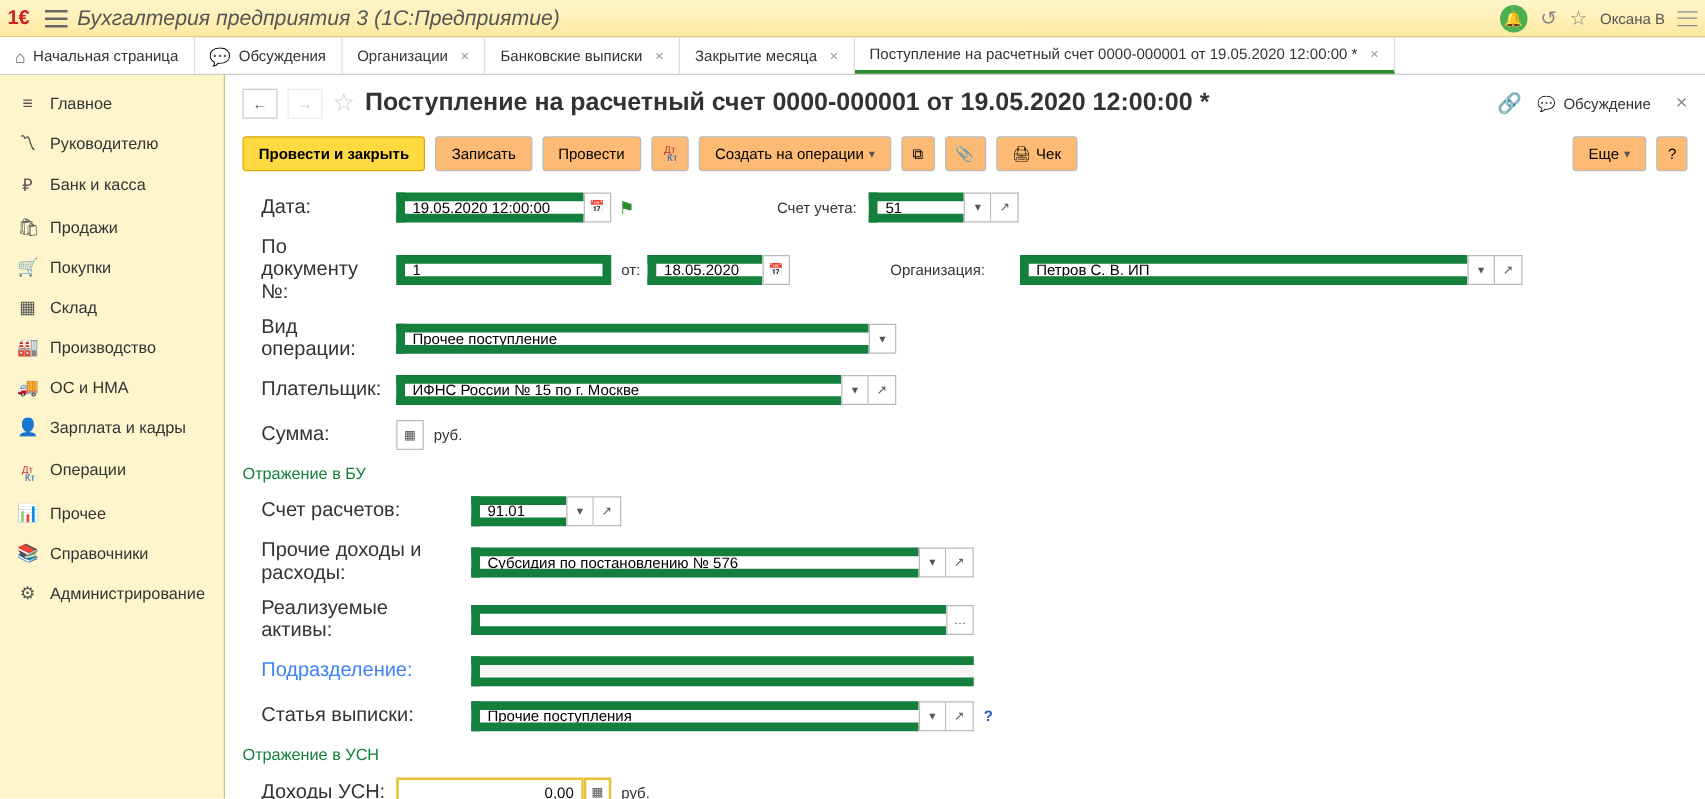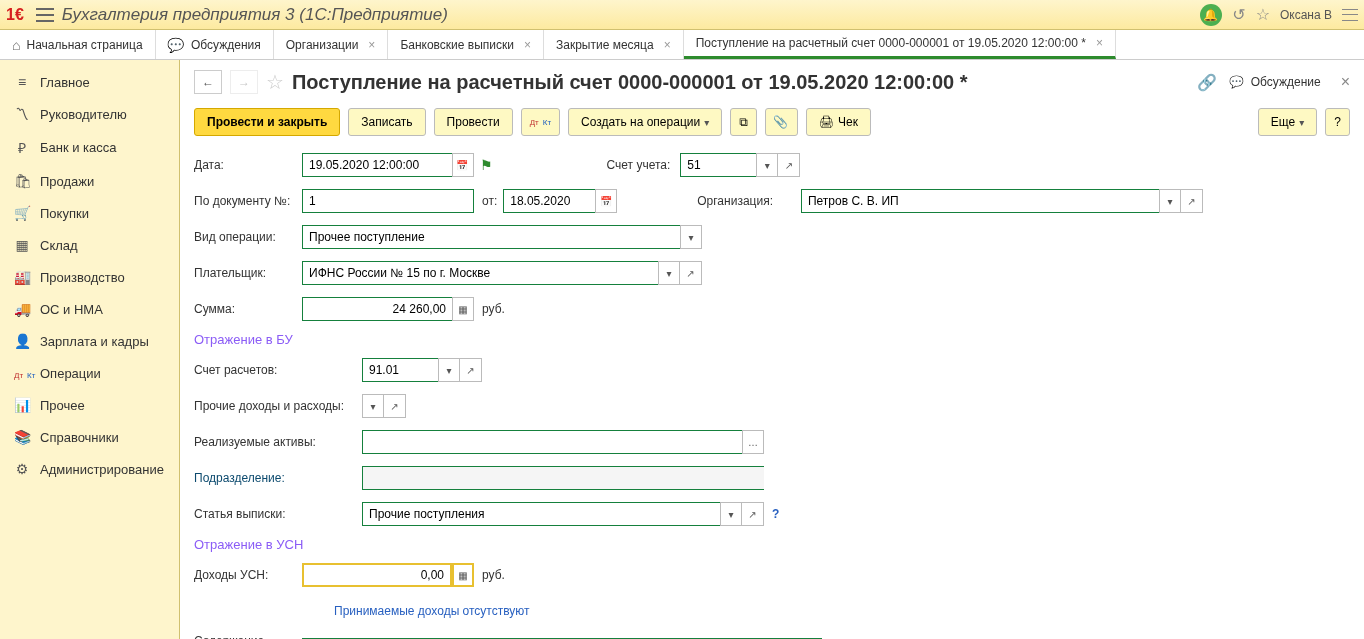--- a/index.html
+++ b/index.html
@@ -41,49 +41,49 @@
   .nav-btn.disabled { opacity: 0.35; }
   .star-icon { color: #ccc; font-size: 20px; cursor: pointer; }
   .page-title { font-size: 20px; font-weight: bold; color: #333; }
   .header-right { margin-left: auto; display: flex; align-items: center; gap: 12px; }
   .link-icon { color: #888; font-size: 16px; cursor: pointer; }
   .discussion-btn { display: flex; align-items: center; gap: 6px; cursor: pointer; color: #333; }
   .close-x { color: #888; font-size: 16px; cursor: pointer; margin-left: 8px; }
   
   
   .toolbar { display: flex; align-items: center; gap: 8px; margin-bottom: 16px; flex-wrap: wrap; }
-  .btn { height: 28px; padding: 0 12px; border: 1px solid #bbb; background: #fef9c3; cursor: pointer; font-size: 12px; display: flex; align-items: center; gap: 4px; border-radius: 3px; }
+  .btn { height: 28px; padding: 0 12px; border: 1px solid #bbb; background: #fdba74; cursor: pointer; font-size: 12px; display: flex; align-items: center; gap: 4px; border-radius: 3px; }
   .btn.primary { background: #ffd940; border-color: #d4a800; font-weight: bold; }
   .btn.icon-only { padding: 0 8px; }
   .btn-dropdown::after { content: " ▾"; color: #555; font-size: 10px; }
   .toolbar-right { margin-left: auto; display: flex; gap: 8px; }
   
   
   .form-row { display: flex; align-items: center; margin-bottom: 10px; min-height: 26px; }
-  .form-label { width: 108px; color: #333; font-size: 12px; padding-right: 6px; }
+  .form-label { width: 108px; color: #333; font-size: 16px; padding-right: 6px; margin-left: 15px; }
   .form-label.wide { width: 168px; }
-  .form-label.disabled { color: #0c4a6e; }
-  .form-input { height: 24px; border: 1px solid #15803d; padding: 0 6px; font-size: 12px; background: #fff; }
+  .form-label.disabled { color: #3b82f6; }
+  .form-input { height: 24px; border: 7px solid #15803d; padding: 0 6px; font-size: 12px; background: #fff; }
   .form-input.right { text-align: right; }
   .input-group { display: flex; }
   .input-group .form-input { border-right: none; }
   .input-btn { width: 22px; height: 24px; border: 1px solid #bbb; background: #fff; cursor: pointer; display: flex; align-items: center; justify-content: center; font-size: 10px; color: #555; }
   .input-btn + .input-btn { border-left: none; }
   .form-input + .input-btn { }
-  .section-title { color: #8b5cf6; font-size: 13px; margin: 8px 0 10px 0; }
+  .section-title { color: #15803d; font-size: 13px; margin: 8px 0 10px 0; }
   .text-after { margin-left: 8px; color: #333; font-size: 12px; }
   .second-col-label { margin-left: 120px; margin-right: 10px; }
   .link-text { color: #2860c0; font-size: 12px; cursor: pointer; margin-left: 32px; }
   .help-icon { color: #2860c0; font-weight: bold; margin-left: 8px; cursor: pointer; }
   .highlight-input { border: 2px solid #e8c030 !important; }
   .green-flag { color: #2d8b2d; font-size: 14px; margin-left: 6px; cursor: pointer; }
   .multiline-label { line-height: 1.3; }
   
   
-  .dkt-icon { display: inline-flex; flex-direction: row; font-size: 8px; line-height: 7px; }
+  .dkt-icon { display: inline-flex; flex-direction: column; font-size: 8px; line-height: 7px; }
   .dkt-icon .d { color: #c03030; }
   .dkt-icon .k { color: #2060c0; margin-left: 4px; }
 </style>
 </head>
 <body>
 
 <div class="top-header">
   <span class="logo-1c">1€</span>
   <span class="hamburger">
       <span></span>
@@ -286,40 +286,40 @@
         <div class="input-group">
           <input class="form-input" style="width: 356px;" value="ИФНС России № 15 по г. Москве">
           <button class="input-btn">▾</button>
           <button class="input-btn">↗</button>
         </div>
       </div>
 
       <div class="form-row">
         <span class="form-label">Сумма:</span>
         <div class="input-group">
-          <input class="form-input right" style="width: 150px;" value="24 260,00">
           <button class="input-btn">▦</button>
         </div>
         <span class="text-after">руб.</span>
       </div>
 
       <div class="section-title">Отражение в БУ</div>
 
       <div class="form-row">
         <span class="form-label wide">Счет расчетов:</span>
         <div class="input-group">
           <input class="form-input" style="width: 76px;" value="91.01">
           <button class="input-btn">▾</button>
           <button class="input-btn">↗</button>
         </div>
       </div>
 
       <div class="form-row">
         <span class="form-label wide">Прочие доходы и расходы:</span>
         <div class="input-group">
+          <input class="form-input" style="width: 358px;" value="Субсидия по постановлению № 576">
           <button class="input-btn">▾</button>
           <button class="input-btn">↗</button>
         </div>
       </div>
 
       <div class="form-row">
         <span class="form-label wide">Реализуемые активы:</span>
         <div class="input-group">
           <input class="form-input" style="width: 380px;" value="">
           <button class="input-btn">…</button>

